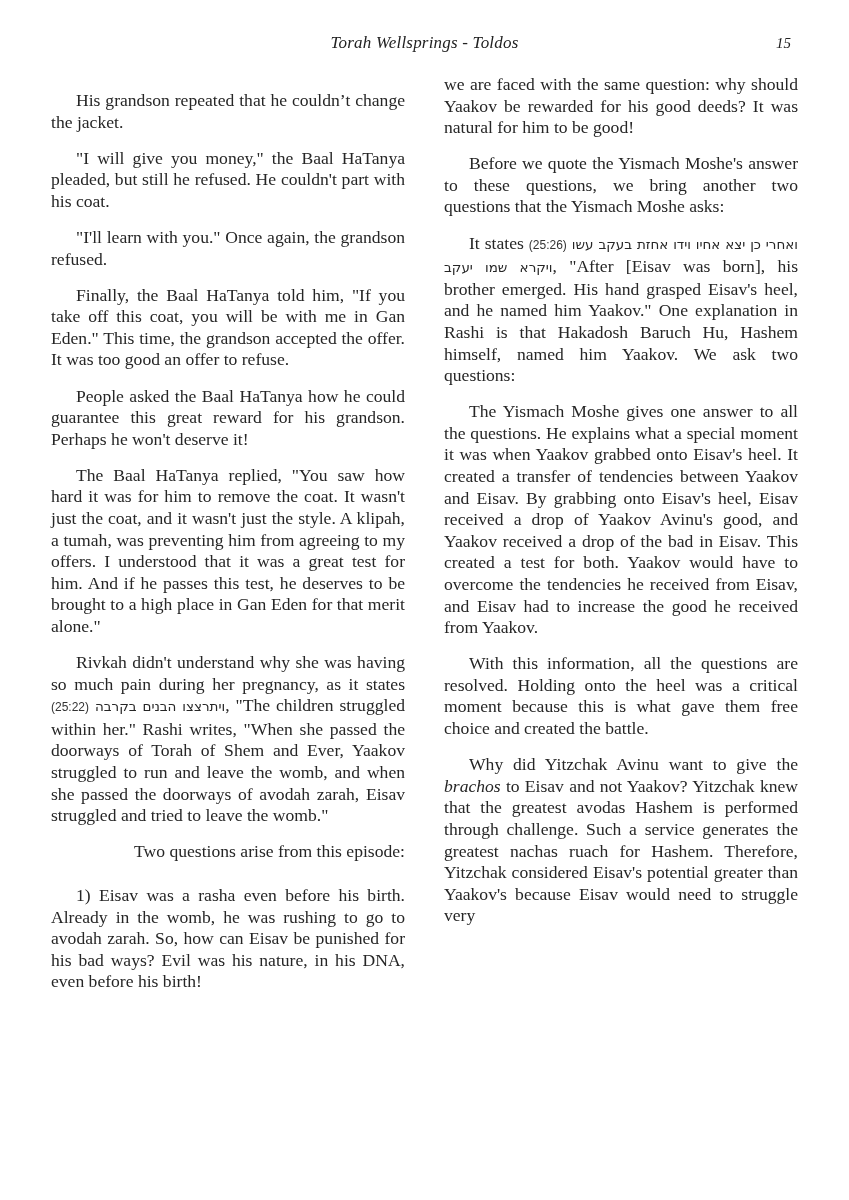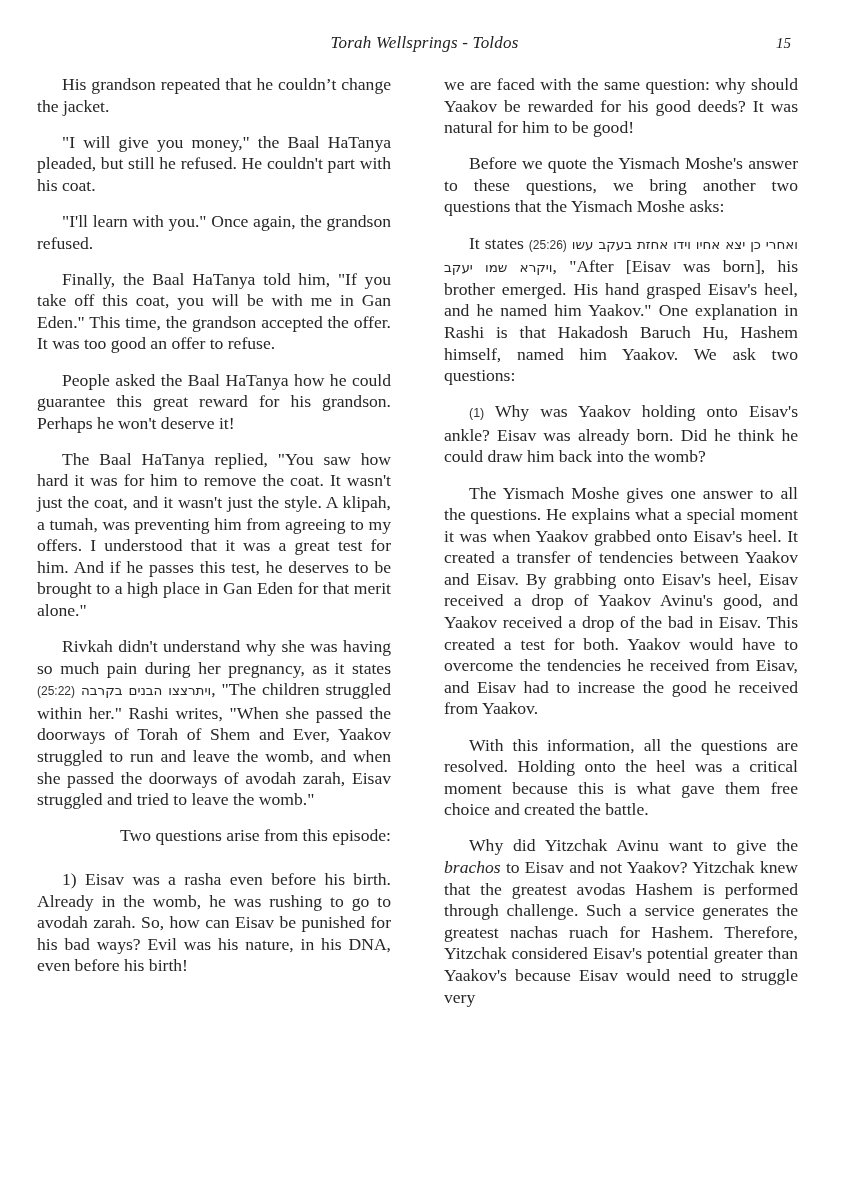--- a/index.html
+++ b/index.html
@@ -45,21 +45,21 @@
     .column {
       position: absolute;
       top: 74px;
       width: 354px;
       font-family: "Liberation Serif", serif;
       font-size: 17.6px;
       line-height: 21.6px;
       text-align: justify;
       color: #262626;
     }
-    .col-left { left: 37px; }
+    .col-left { left: 51px; margin-top: 16px; }
     .col-right { left: 444px; }
     .para {
       margin: 0 0 14.5px 0;
       text-indent: 25px;
       hyphens: none;
     }
     .para.noindent { text-indent: 0; }
     .ref {
       font-size: 12px;
       font-family: "Liberation Sans", sans-serif;
@@ -96,17 +96,16 @@
   <p class="para">The Baal HaTanya replied, "You saw how hard it was for him to remove the coat. It wasn't just the coat, and it wasn't just the style. A klipah, a tumah, was preventing him from agreeing to my offers. I understood that it was a great test for him. And if he passes this test, he deserves to be brought to a high place in Gan Eden for that merit alone."</p>
   <p class="para"><span>Rivkah didn't understand why she was having so much pain during her pregnancy, as it states </span><span class="ref">(25:22)</span> <span class="heb">ויתרצצו הבנים בקרבה</span><span>, "The children struggled within her." Rashi writes, "When she passed the doorways of Torah of Shem and Ever, Yaakov struggled to run and leave the womb, and when she passed the doorways of avodah zarah, Eisav struggled and tried to leave the womb."</span></p>
   <p class="para gap-lg" style="text-align:right;">Two questions arise from this episode:</p>
   <p class="para">1) Eisav was a rasha even before his birth. Already in the womb, he was rushing to go to avodah zarah. So, how can Eisav be punished for his bad ways? Evil was his nature, in his DNA, even before his birth!</p>
 </div>
 
 <div class="column col-right">
   <p class="para noindent">we are faced with the same question: why should Yaakov be rewarded for his good deeds? It was natural for him to be good!</p>
   <p class="para">Before we quote the Yismach Moshe's answer to these questions, we bring another two questions that the Yismach Moshe asks:</p>
   <p class="para"><span>It states </span><span class="ref">(25:26)</span> <span class="heb">ואחרי כן יצא אחיו וידו אחזת בעקב עשו ויקרא שמו יעקב</span><span>, "After [Eisav was born], his brother emerged. His hand grasped Eisav's heel, and he named him Yaakov." One explanation in Rashi is that Hakadosh Baruch Hu, Hashem himself, named him Yaakov. We ask two questions:</span></p>
-  <p class="para"><span class="num-small">(1)</span><span> Why was Yaakov holding onto Eisav's ankle? Eisav was already born. Did he think he could draw him back into the womb?</span></p>
   <p class="para">The Yismach Moshe gives one answer to all the questions. He explains what a special moment it was when Yaakov grabbed onto Eisav's heel. It created a transfer of tendencies between Yaakov and Eisav. By grabbing onto Eisav's heel, Eisav received a drop of Yaakov Avinu's good, and Yaakov received a drop of the bad in Eisav. This created a test for both. Yaakov would have to overcome the tendencies he received from Eisav, and Eisav had to increase the good he received from Yaakov.</p>
   <p class="para">With this information, all the questions are resolved. Holding onto the heel was a critical moment because this is what gave them free choice and created the battle.</p>
   <p class="para"><span>Why did Yitzchak Avinu want to give the </span><em>brachos</em><span> to Eisav and not Yaakov? Yitzchak knew that the greatest avodas Hashem is performed through challenge. Such a service generates the greatest nachas ruach for Hashem. Therefore, Yitzchak considered Eisav's potential greater than Yaakov's because Eisav would need to struggle very</span></p>
 </div>
 
 </body></html>

